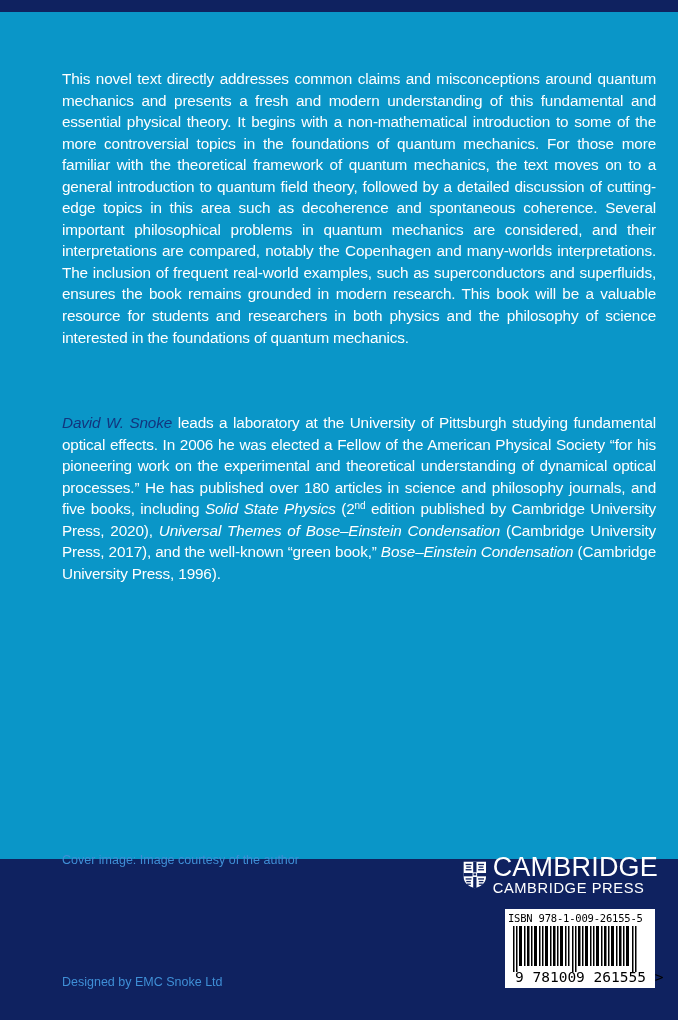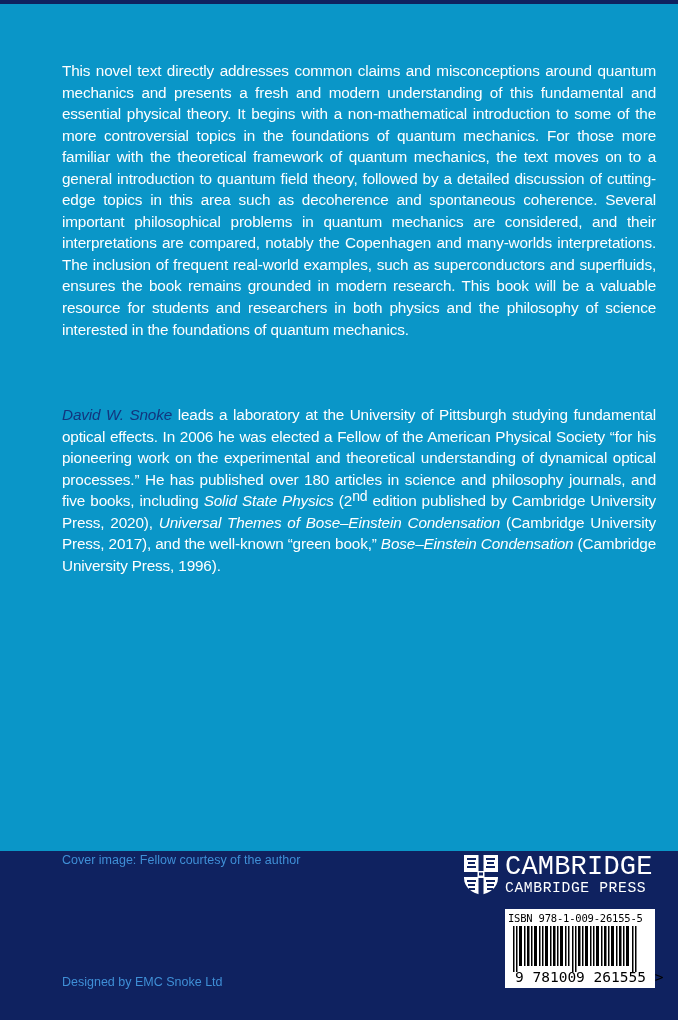--- a/index.html
+++ b/index.html
@@ -3,46 +3,46 @@
   <meta charset="utf-8">
   <style>
     html, body { margin: 0; padding: 0; }
     body {
       width: 678px; height: 1020px; overflow: hidden;
       font-family: "Liberation Sans", sans-serif;
       background: #0f2260;
     }
     .page { position: relative; width: 678px; height: 1020px; }
     .blue-panel {
-      position: absolute; left: 0; top: 4px; width: 678px; height: 847px;
+      position: absolute; left: 0; top: 12px; width: 678px; height: 847px;
       background: #0a96c8;
     }
     .text-block {
       position: absolute; left: 62px; width: 594px;
       color: #ffffff; font-size: 15.3px; line-height: 21.55px;
       text-align: justify; letter-spacing: -0.15px;
     }
     .blurb { top: 56px; }
     .bio { top: 400px; }
     .bio .name { color: #12357e; font-style: italic; }
     .bio i { font-style: italic; }
-    .bio sup { font-size: 14px; line-height: 0; vertical-align: 5px; }
+    .bio sup { font-size: 10px; line-height: 0; vertical-align: 5px; }
     .footer-text {
       position: absolute; left: 62px; color: #3f8fd6;
       font-size: 12.5px;
     }
     .cover-credit { top: 853px; }
     .design-credit { top: 975px; }
     .logo {
       position: absolute; left: 463px; top: 852px; width: 195px; height: 46px;
       display: flex; align-items: center;
     }
     .crest { width: 36px; height: 42px; margin-right: 6px; }
     .logo-text { display: flex; flex-direction: column; color: #ffffff;
-      font-family: Liberation Mono, monospace; }
+      font-family: Liberation Sans, sans-serif; }
     .logo-main { font-size: 27px; line-height: 26px; letter-spacing: 0.2px; }
     .logo-sub { font-size: 14.7px; line-height: 16px; letter-spacing: 0.6px; }
     .barcode-box {
       position: absolute; left: 505px; top: 909px; width: 150px; height: 79px;
       background: #ffffff;
       text-align: center;
     }
     .isbn-text {
       position: absolute; left: 3px; top: 3px;
       font-family: "DejaVu Sans Mono", monospace; font-size: 10.5px; color: #000;
@@ -58,21 +58,21 @@
 </head>
 <body>
 
 <div class="page">
   <div class="blue-panel">
     <p class="text-block blurb" style="margin:0">This novel text directly addresses common claims and misconceptions around quantum mechanics and presents a fresh and modern understanding of this fundamental and essential physical theory. It begins with a non-mathematical introduction to some of the more controversial topics in the foundations of quantum mechanics. For those more familiar with the theoretical framework of quantum mechanics, the text moves on to a general introduction to quantum field theory, followed by a detailed discussion of cutting-edge topics in this area such as decoherence and spontaneous coherence. Several important philosophical problems in quantum mechanics are considered, and their interpretations are compared, notably the Copenhagen and many-worlds interpretations. The inclusion of frequent real-world examples, such as superconductors and superfluids, ensures the book remains grounded in modern research. This book will be a valuable resource for students and researchers in both physics and the philosophy of science interested in the foundations of quantum mechanics.</p>
 
     <p class="text-block bio" style="margin:0"><span class="name">David W. Snoke</span><span> leads a laboratory at the University of Pittsburgh studying fundamental optical effects. In 2006 he was elected a Fellow of the American Physical Society “for his pioneering work on the experimental and theoretical understanding of dynamical optical processes.” He has published over 180 articles in science and philosophy journals, and five books, including </span><i>Solid State Physics</i><span> (2</span><sup>nd</sup><span> edition published by Cambridge University Press, 2020), </span><i>Universal Themes of Bose–Einstein Condensation</i><span> (Cambridge University Press, 2017), and the well-known “green book,” </span><i>Bose–Einstein Condensation</i><span> (Cambridge University Press, 1996).</span></p>
   </div>
 
-  <div class="footer-text cover-credit">Cover image: Fellow courtesy of the author</div>
+  <div class="footer-text cover-credit">Cover image: Image courtesy of the author</div>
   <div class="footer-text design-credit">Designed by EMC Snoke Ltd</div>
 
   <div class="logo">
     <svg class="crest" viewBox="0 0 36 42">
       <path d="M1 1 H35 V24 C35 34 26 39 18 41 C10 39 1 34 1 24 Z" fill="#ffffff"></path>
       <rect x="15.5" y="1" width="5" height="40" fill="#0f2260"></rect>
       <rect x="1" y="18" width="34" height="5" fill="#0f2260"></rect>
       <rect x="14.5" y="17" width="7" height="7" fill="#ffffff"></rect>
       <rect x="16" y="18.5" width="4" height="3" fill="#0f2260"></rect>
       <g fill="#0f2260">

